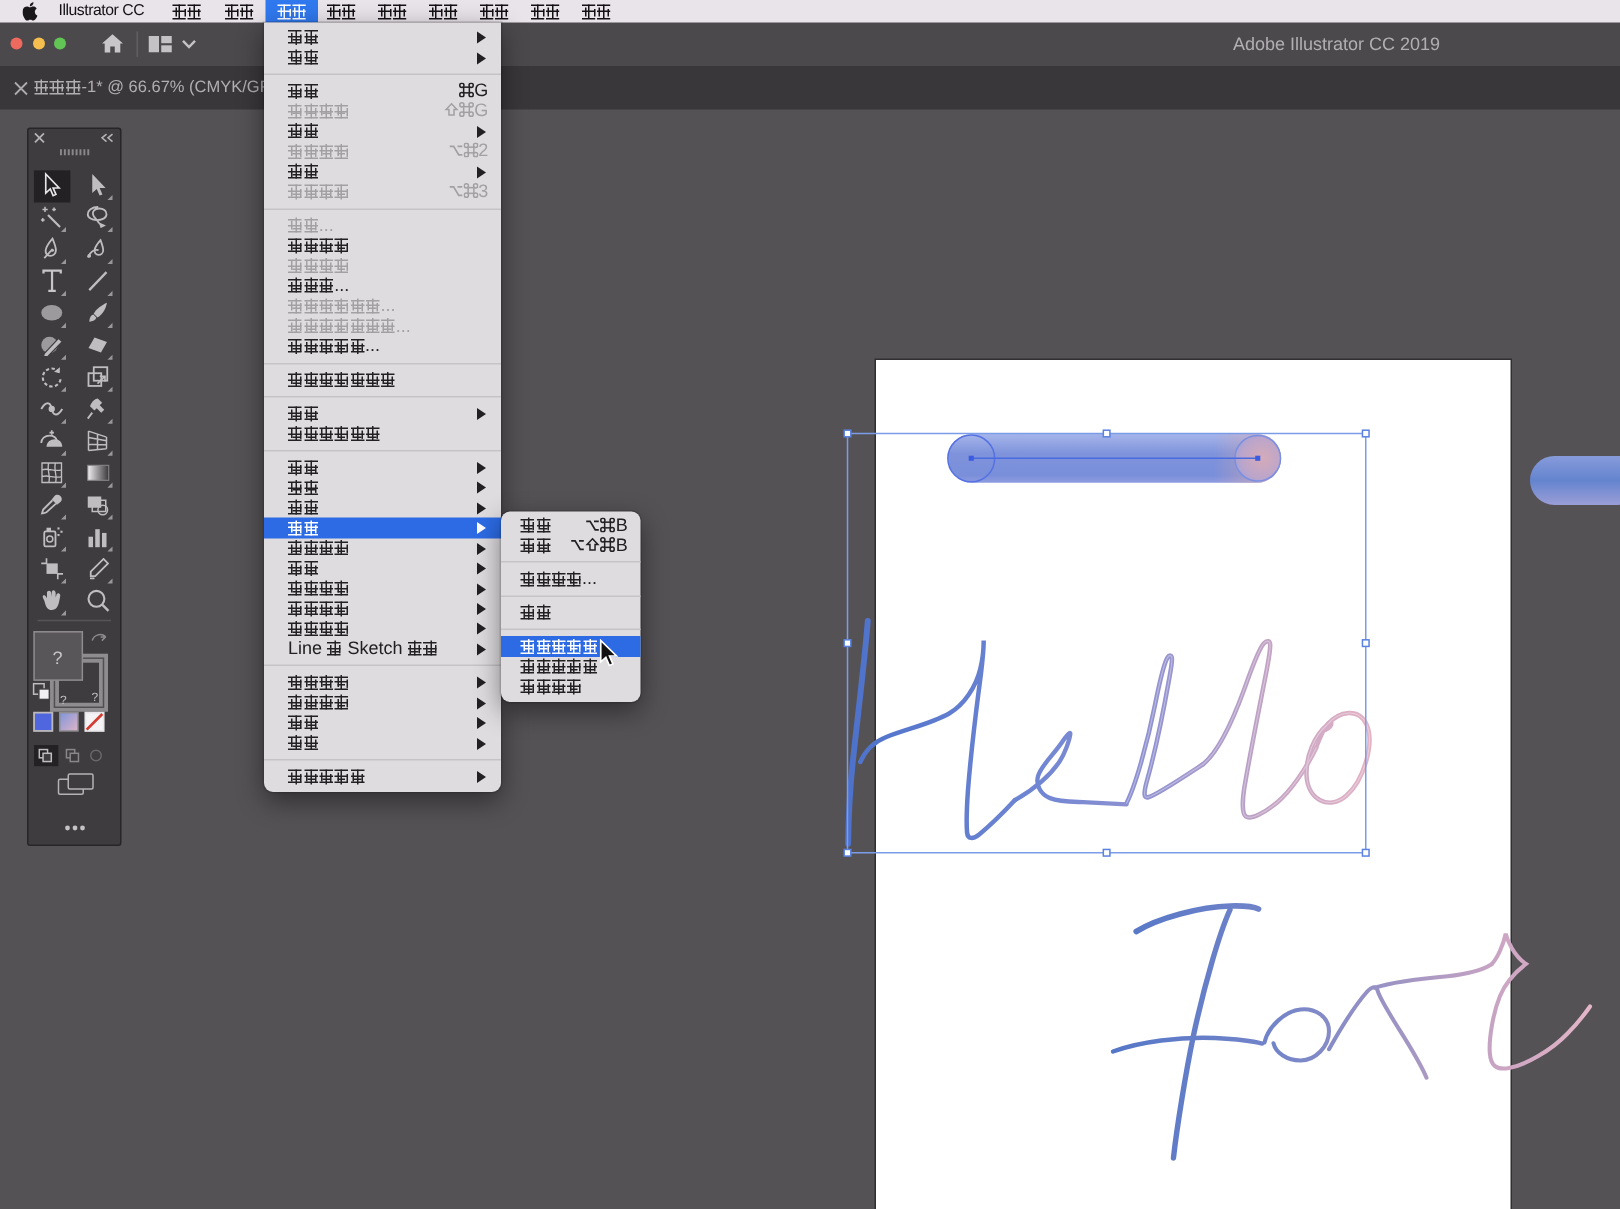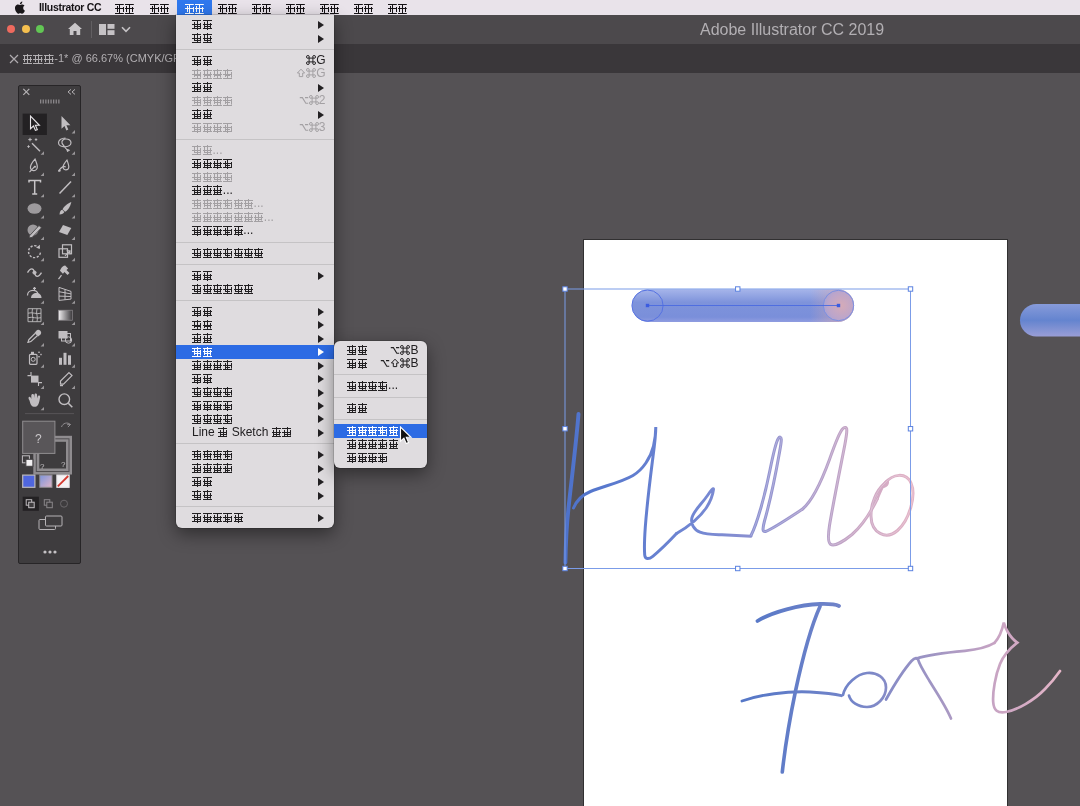--- a/index.html
+++ b/index.html
@@ -39,21 +39,21 @@
 .sep{height:1px;background:#c5c3c5;margin:4px 0}
 .mi svg{vertical-align:-1px}
 
 #toolbar{left:18px;top:85px;width:63px;height:479px;background:#3e3c3e;border:1px solid #272527;border-radius:2px;z-index:10}
 </style></head>
 <body>
 <div class="ab" id="menubar">
   <span class="it" style="left:15px;top:1px"><svg width="11" height="13" viewBox="0 0 11 13">
         <path fill="#1a171a" d="M8.2 6.9c0-1.5 1.2-2.2 1.3-2.3-.7-1-1.8-1.2-2.2-1.2-.9-.1-1.8.5-2.3.5-.5 0-1.2-.5-2-.5-1 0-2 .6-2.5 1.5-1.1 1.9-.3 4.7.8 6.2.5.8 1.1 1.6 1.9 1.6.8 0 1-.5 2-.5s1.2.5 2 .5c.8 0 1.4-.8 1.9-1.5.6-.9.8-1.7.8-1.8-.1 0-1.7-.6-1.7-2.5zM6.7 2.4c.4-.5.7-1.2.6-1.9-.6 0-1.3.4-1.8.9-.4.4-.7 1.1-.6 1.8.7.1 1.4-.3 1.8-.8z"></path>
       </svg></span>
-  <span class="it" style="left:39px;font-weight:bold;font-size:10.5px;letter-spacing:-.3px">Illustrator CC</span>
+  <span class="it" style="left:39px;font-weight:normal;font-size:10.5px;letter-spacing:-.3px">Illustrator CC</span>
   <span class="it" style="left:115px"><i class="cb"></i><i class="cb"></i></span>
   <span class="it" style="left:150px"><i class="cb"></i><i class="cb"></i></span>
   <span class="it" style="left:177px;width:35px;background:#2f78ee;color:#fff;text-align:center"><i class="cb"></i><i class="cb"></i></span>
   <span class="it" style="left:218px"><i class="cb"></i><i class="cb"></i></span>
   <span class="it" style="left:252px"><i class="cb"></i><i class="cb"></i></span>
   <span class="it" style="left:286px"><i class="cb"></i><i class="cb"></i></span>
   <span class="it" style="left:320px"><i class="cb"></i><i class="cb"></i></span>
   <span class="it" style="left:354px"><i class="cb"></i><i class="cb"></i></span>
   <span class="it" style="left:388px"><i class="cb"></i><i class="cb"></i></span>
 </div>
@@ -66,21 +66,21 @@
     </svg>
   <div class="ab" style="left:91px;top:6px;width:1px;height:17px;background:#625f62"></div>
   <svg class="ab" style="left:99px;top:9px" width="16" height="11" viewBox="0 0 16 11">
       <rect x="0" y="0" width="7" height="11" fill="#c5c2c5"></rect>
       <rect x="8.5" y="0" width="7" height="4.8" fill="#c5c2c5"></rect>
       <rect x="8.5" y="6.2" width="7" height="4.8" fill="#c5c2c5"></rect>
     </svg>
   <svg class="ab" style="left:121px;top:11px" width="10" height="7" viewBox="0 0 10 7">
       <path fill="none" stroke="#c5c2c5" stroke-width="1.6" d="M1 1.2 5 5.4 9 1.2"></path>
     </svg>
-  <div class="ab" style="left:700px;top:0;width:260px;height:29px;line-height:29px;text-align:left;color:#b2afb3;font-size:16px">Adobe Illustrator CC 2019</div>
+  <div class="ab" style="left:700px;top:0;width:260px;height:29px;line-height:29px;text-align:right;color:#b2afb3;font-size:12px">Adobe Illustrator CC 2019</div>
 </div>
 <div class="ab" id="tabbar">
   <svg class="ab" style="left:9px;top:9.5px" width="10" height="10" viewBox="0 0 10 10">
       <path stroke="#aeabae" stroke-width="1.2" d="M1 1 9 9M9 1 1 9"></path>
     </svg>
   <div class="ab" style="left:22px;top:0;height:29px;line-height:29px;color:#b2afb2;font-size:11px;white-space:nowrap"><i class="ct"></i><i class="ct"></i><i class="ct"></i>-1* @ 66.67% (CMYK/GPU <i class="ct"></i><i class="ct"></i>)</div>
 </div>
 <div class="ab" id="canvas">
   <div class="ab" id="artboard"></div>
   <svg class="ab" style="left:0;top:0" width="1080" height="733" viewBox="0 73 1080 733">

